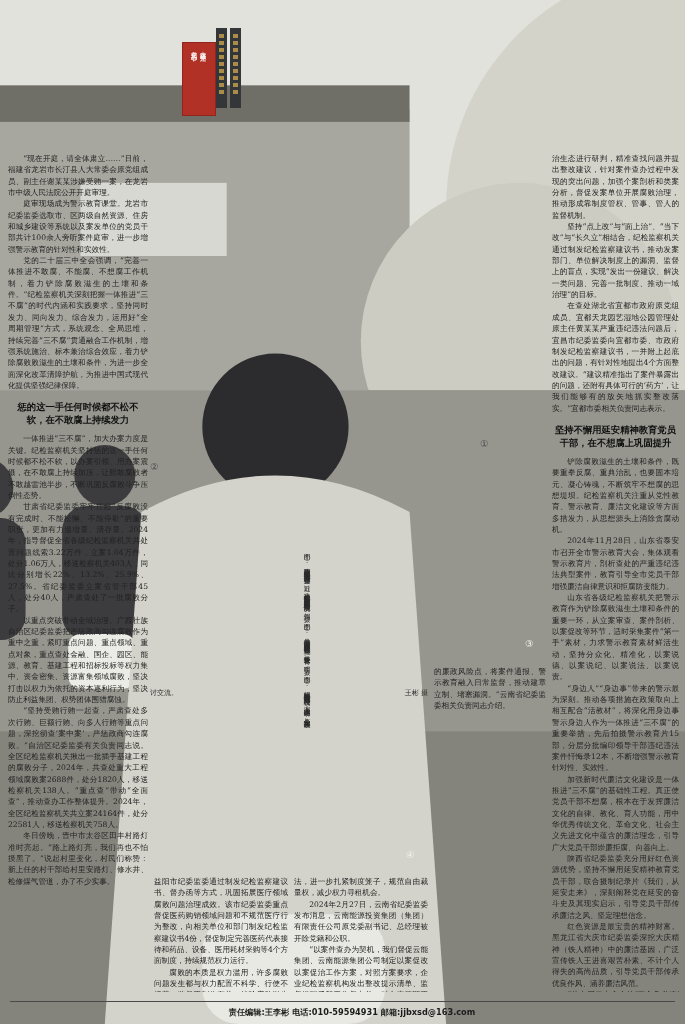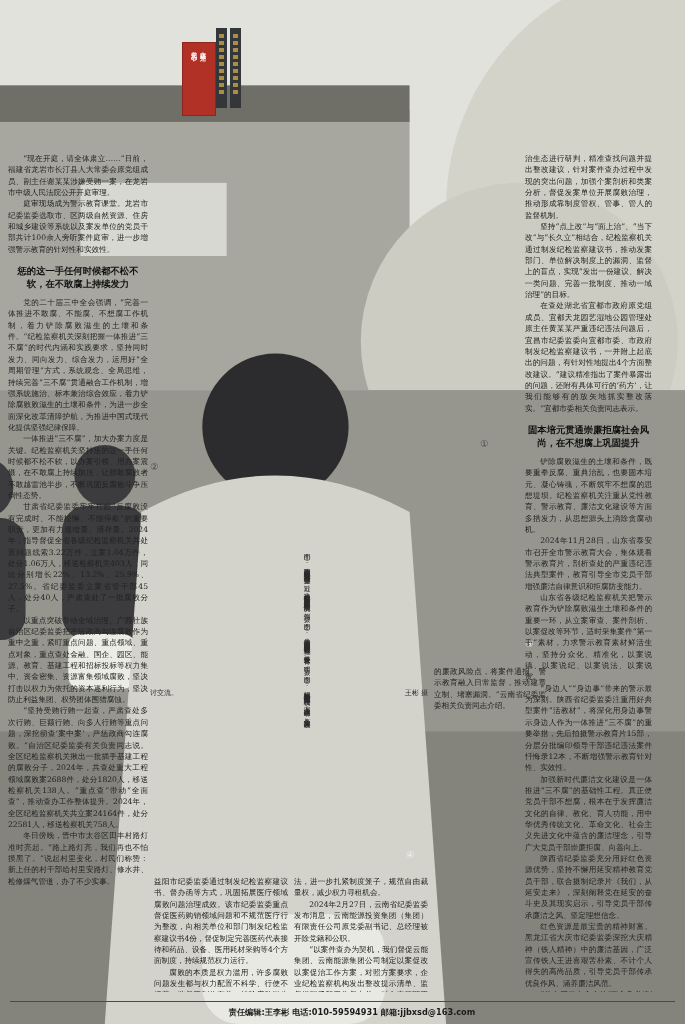--- a/index.html
+++ b/index.html
@@ -64,21 +64,21 @@
   .cap4-credit{margin-left:auto;font-weight:normal;}
   .cap4 .lead{font-weight:normal;}
   .cap4-body{text-indent:0;}
   .cap4-body b{font-weight:bold;margin-left:24px;}
   
   .col{position:absolute;font-size:7.6px;line-height:11.35px;text-align:justify;overflow:hidden;color:#222;}
   #col1{left:8px;top:153px;width:140px;height:838px;}
   #col2b{left:154px;top:876px;width:134px;height:116px;}
   #col3b{left:294px;top:876px;width:134px;height:116px;}
   #col4{left:434px;top:666px;width:112px;height:326px;}
-  #col5{left:525px;top:153px;width:127px;height:839px;}
+  #col5{left:552px;top:153px;width:127px;height:839px;}
   .blk{margin:0;}
   .blk.p{text-indent:2em;}
   .blk.cont{text-indent:0;}
   .blk.sub{font-weight:bold;font-size:9.3px;line-height:13px;text-align:center;text-indent:0;
         margin:9px 2px 7px;color:#101010;font-family:"DejaVu Sans",sans-serif;}
   
   .footer-rule{position:absolute;left:10px;right:10px;top:1001px;height:1px;background:#4a4a4a;}
   .footer{position:absolute;left:0;right:16px;top:1007px;text-align:center;font-size:8.2px;
         font-weight:bold;color:#1c1c1c;font-family:"DejaVu Sans",sans-serif;margin-left:35px;}
 </style>
@@ -274,22 +274,22 @@
     </div>
     <div class="cap4-body">
       <b>图④：</b><span>云南省陆良县纪委监委将警示教育作为一体推进“三不腐”的重要抓手，以“身边人”“身边事”警醒党员干部知敬畏、存戒惧、守底线。图为近日，该县纪委监委“清风讲坛”宣讲员在中枢街道西门社区开展警示教育宣讲。</span>
       <span class="cap4-credit">王勇 摄</span>
     </div>
   </div>
 
   <div class="col" id="col1">
       <div class="blk p">“现在开庭，请全体肃立……”日前，福建省龙岩市长汀县人大常委会原党组成员、副主任谢某某涉嫌受贿一案，在龙岩市中级人民法院公开开庭审理。</div>
       <div class="blk p">庭审现场成为警示教育课堂。龙岩市纪委监委选取市、区两级自然资源、住房和城乡建设等系统以及案发单位的党员干部共计100余人旁听案件庭审，进一步增强警示教育的针对性和实效性。</div>
+      <div class="blk p">党的二十届三中全会强调，“完善一体推进不敢腐、不能腐、不想腐工作机制，着力铲除腐败滋生的土壤和条件。”纪检监察机关深刻把握一体推进“三不腐”的时代内涵和实践要求，坚持同时发力、同向发力、综合发力，运用好“全周期管理”方式，系统观念、全局思维，持续完善“三不腐”贯通融合工作机制，增强系统施治、标本兼治综合效应，着力铲除腐败败滋生的土壤和条件，为进一步全面深化改革清障护航，为推进中国式现代化提供坚强纪律保障。</div>
       <div class="blk sub">惩的这一手任何时候都不松不软，在不敢腐上持续发力</div>
-      <div class="blk p">党的二十届三中全会强调，“完善一体推进不敢腐、不能腐、不想腐工作机制，着力铲除腐败滋生的土壤和条件。”纪检监察机关深刻把握一体推进“三不腐”的时代内涵和实践要求，坚持同时发力、同向发力、综合发力，运用好“全周期管理”方式，系统观念、全局思维，持续完善“三不腐”贯通融合工作机制，增强系统施治、标本兼治综合效应，着力铲除腐败败滋生的土壤和条件，为进一步全面深化改革清障护航，为推进中国式现代化提供坚强纪律保障。</div>
       <div class="blk p">一体推进“三不腐”，加大办案力度是关键。纪检监察机关坚持惩的这一手任何时候都不松不软，以办案引领、用办案震慑，在不敢腐上持续加压，让胆敢腐败者不敢越雷池半步，不断巩固反腐败斗争压倒性态势。</div>
       <div class="blk p">甘肃省纪委监委牢牢扛起“反腐败没有完成时、不能松懈、不能停歇”的重要职责，更加有力遏增量、清存量。2024年，指导督促全省各级纪检监察机关共处置问题线索3.22万件，立案1.04万件，处分1.06万人，移送检察机关403人，同比分别增长22%、13.2%、25.9%、27.5%。省纪委监委立案省管干部45人，处分40人，严肃查处了一批腐败分子。</div>
       <div class="blk p">以重点突破带动全域治理。广西壮族自治区纪委监委把严惩政商勾连腐败作为重中之重，紧盯重点问题、重点领域、重点对象，重点查处金融、国企、园区、能源、教育、基建工程和招标投标等权力集中、资金密集、资源富集领域腐败，坚决打击以权力为依托的资本逐利行为，坚决防止利益集团、权势团体围猎腐蚀。</div>
       <div class="blk p">“坚持受贿行贿一起查，严肃查处多次行贿、巨额行贿、向多人行贿等重点问题，深挖彻查‘案中案’，严惩政商勾连腐败。”自治区纪委监委有关负责同志说。全区纪检监察机关揪出一批插手基建工程的腐败分子，2024年，共查处重大工程领域腐败案2688件，处分1820人，移送检察机关138人。“重点查”带动“全面查”，推动查办工作整体提升。2024年，全区纪检监察机关共立案24164件，处分22581人，移送检察机关758人。</div>
       <div class="blk p">冬日傍晚，晋中市太谷区田丰村路灯准时亮起。“路上路灯亮，我们再也不怕摸黑了。”说起村里变化，村民们称赞：新上任的村干部给村里安路灯、修水井、检修煤气管道，办了不少实事。</div>
     </div>
   <div class="col" id="col2b">
       <div class="blk cont">益阳市纪委监委通过制发纪检监察建议书、督办函等方式，巩固拓展医疗领域腐败问题治理成效。该市纪委监委重点督促医药购销领域问题和不规范医疗行为整改，向相关单位和部门制发纪检监察建议书4份，督促制定完善医药代表接待和药品、设备、医用耗材采购等4个方面制度，持续规范权力运行。</div>
       <div class="blk p">腐败的本质是权力滥用，许多腐败问题发生都与权力配置不科学、行使不规范、监督不到位有关。铲除腐败滋生的土壤和条件，必须完善权力配置和运行的制约和监督机制，不断提高防治腐败和制度性腐败有效办</div>
     </div>
@@ -298,25 +298,25 @@
       <div class="blk p">2024年2月27日，云南省纪委监委发布消息，云南能源投资集团（集团）有限责任公司原党委副书记、总经理被开除党籍和公职。</div>
       <div class="blk p">“以案件查办为契机，我们督促云能集团、云南能源集团公司制定以案促改以案促治工作方案，对照方案要求，企业纪检监察机构发出整改提示清单、监督提醒函和工作督办单，对自查管理不严格、执行制度不到位等问题，提出整改意见。同时，指导同级党委完善相关制度机制，定期围绕工作中存在</div>
     </div>
   <div class="col" id="col4">
       <div class="blk cont">的廉政风险点，将案件通报、警示教育融入日常监督，推动建章立制、堵塞漏洞。”云南省纪委监委相关负责同志介绍。</div>
     </div>
   <div class="col" id="col5">
       <div class="blk cont">治生态进行研判，精准查找问题并提出整改建议，针对案件查办过程中发现的突出问题，加强个案剖析和类案分析，督促发案单位开展腐败治理，推动形成靠制度管权、管事、管人的监督机制。</div>
       <div class="blk p">坚持“点上改”与“面上治”、“当下改”与“长久立”相结合，纪检监察机关通过制发纪检监察建议书，推动发案部门、单位解决制度上的漏洞、监督上的盲点，实现“发出一份建议、解决一类问题、完善一批制度、推动一域治理”的目标。</div>
       <div class="blk p">在查处湖北省宜都市政府原党组成员、宜都天龙园艺湿地公园管理处原主任黄某某严重违纪违法问题后，宜昌市纪委监委向宜都市委、市政府制发纪检监察建议书，一并附上起底出的问题，有针对性地提出4个方面整改建议。“建议精准指出了案件暴露出的问题，还附有具体可行的‘药方’，让我们能够有的放矢地抓实整改落实。”宜都市委相关负责同志表示。</div>
-      <div class="blk sub">固本培元贯通崇廉拒腐社会风尚，在不想腐上巩固提升</div>
+      <div class="blk sub">坚持不懈用延安精神教育党员干部，在不想腐上巩固提升</div>
       <div class="blk p">铲除腐败滋生的土壤和条件，既要重拳反腐、重典治乱，也要固本培元、凝心铸魂，不断筑牢不想腐的思想堤坝。纪检监察机关注重从党性教育、警示教育、廉洁文化建设等方面多措发力，从思想源头上消除贪腐动机。</div>
       <div class="blk p">2024年11月28日，山东省泰安市召开全市警示教育大会，集体观看警示教育片，剖析查处的严重违纪违法典型案件，教育引导全市党员干部增强廉洁自律意识和拒腐防变能力。</div>
       <div class="blk p">山东省各级纪检监察机关把警示教育作为铲除腐败滋生土壤和条件的重要一环，从立案审查、案件剖析、以案促改等环节，适时采集案件“第一手”素材，力求警示教育素材鲜活生动，坚持分众化、精准化，以案说德、以案说纪、以案说法、以案说责。</div>
-      <div class="blk p">“身边人”“身边事”带来的警示最为深刻。陕西省纪委监委注重用好典型案件“活教材”，将深化用身边事警示身边人作为一体推进“三不腐”的重要举措，先后拍摄警示教育片15部，分层分批编印领导干部违纪违法案件忏悔录12本，不断增强警示教育针对性、实效性。</div>
+      <div class="blk p">“身边人”“身边事”带来的警示最为深刻。推动各项措施在政策取向上相互配合“活教材”，将深化用身边事警示身边人作为一体推进“三不腐”的重要举措，先后拍摄警示教育片15部，分层分批编印领导干部违纪违法案件忏悔录12本，不断增强警示教育针对性、实效性。</div>
       <div class="blk p">加强新时代廉洁文化建设是一体推进“三不腐”的基础性工程。真正使党员干部不想腐，根本在于发挥廉洁文化的自律、教化、育人功能，用中华优秀传统文化、革命文化、社会主义先进文化中蕴含的廉洁理念，引导广大党员干部崇廉拒腐、向善向上。</div>
       <div class="blk p">陕西省纪委监委充分用好红色资源优势，坚持不懈用延安精神教育党员干部，联合摄制纪录片《我们，从延安走来》，深刻阐释党在延安的奋斗史及其现实启示，引导党员干部传承廉洁之风、坚定理想信念。</div>
       <div class="blk p">红色资源是最宝贵的精神财富。黑龙江省大庆市纪委监委深挖大庆精神（铁人精神）中的廉洁基因，广泛宣传铁人王进喜艰苦朴素、不计个人得失的高尚品质，引导党员干部传承优良作风、涵养廉洁风范。</div>
       <div class="blk p">“从七届二中全会的‘两个务必’到党的二十大报告提出的‘三个务必’，不变的是中国共产党人的警醒与自觉……”近日，河北省40余名党员干部走进廉政警示教育馆，聆听讲解员讲述红色故事，接受党性党风党纪教育。河北省各级纪检监察机关结合实施“清廉河北”宣传教育工程，深入挖掘地方红色资源，教育引导党员干部坚定理想信念、传承红色基因，为一体推进“三不腐”注入文化力量。</div>
     </div>
 
   <div class="footer-rule"></div>
   <div class="footer">责任编辑:王李彬  电话:010-59594931  邮箱:jjbxsd@163.com</div>
 </div>
 

